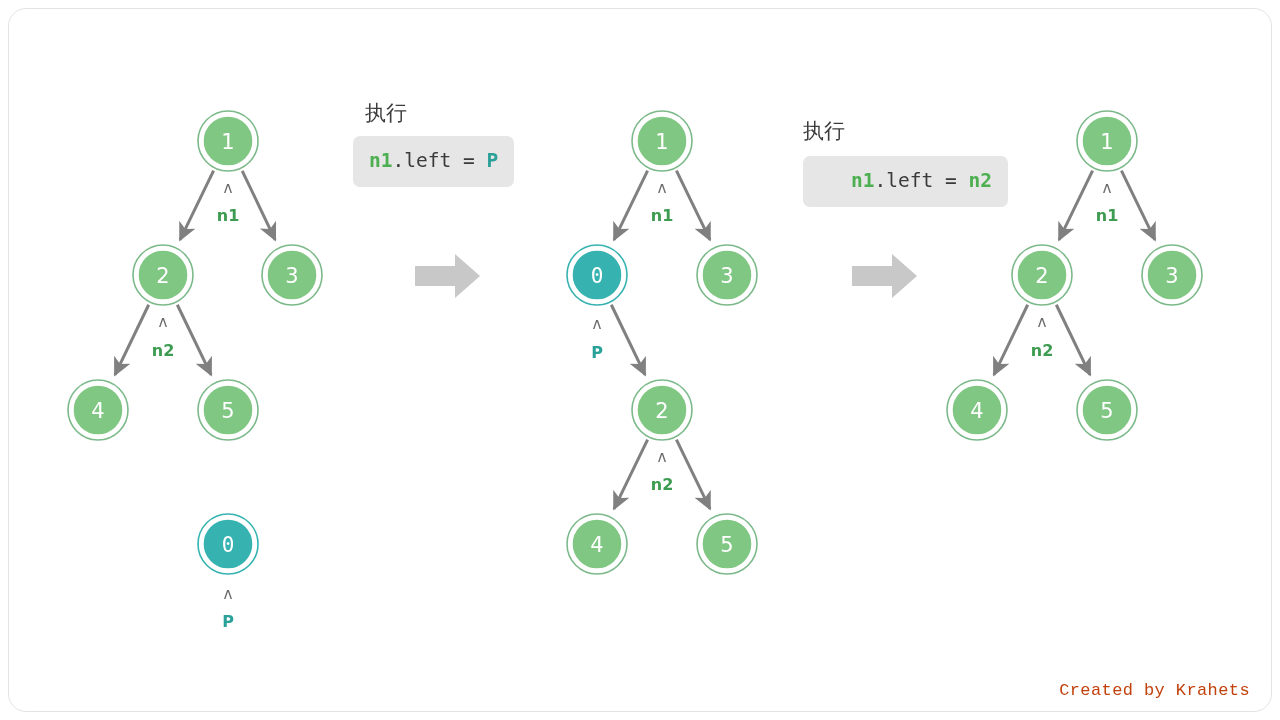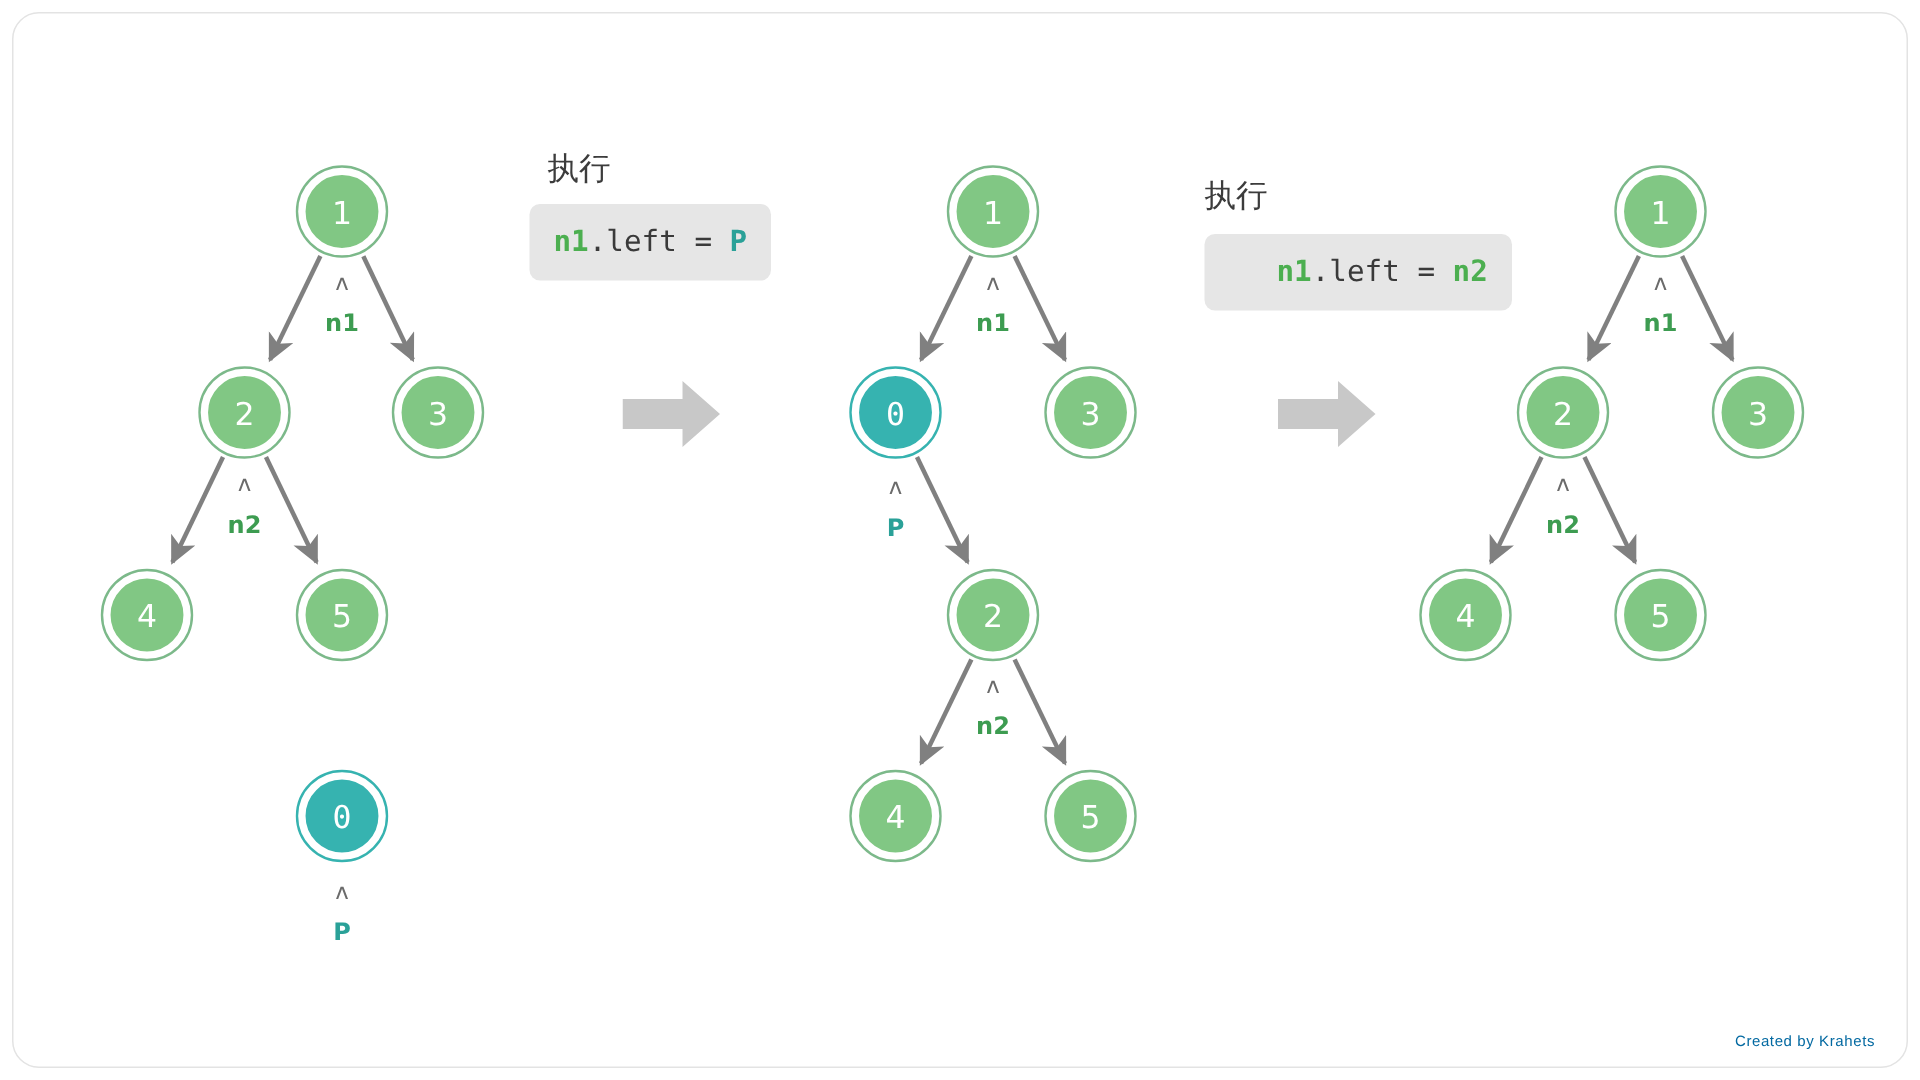--- a/index.html
+++ b/index.html
@@ -59,23 +59,23 @@
   .tok-n { color: #4caf50; font-weight: bold; }
   .tok-p { color: #2aa198; font-weight: bold; }
   .tok-plain { color: #3a3a3a; }
   
   .big-arrow { position: absolute; }
   
   .credit {
     position: absolute;
     right: 30px;
     bottom: 20px;
-    font-family: Liberation Sans, sans-serif;
-    font-size: 10px;
-    color: #0369a1;
+    font-family: Liberation Mono, monospace;
+    font-size: 17px;
+    color: #c2410c;
     letter-spacing: 0.4px;
   }
   
   .node-text {
     font-family: "DejaVu Sans", sans-serif;
     font-size: 21px;
     fill: #ffffff;
     text-anchor: middle;
     dominant-baseline: central;
   }

